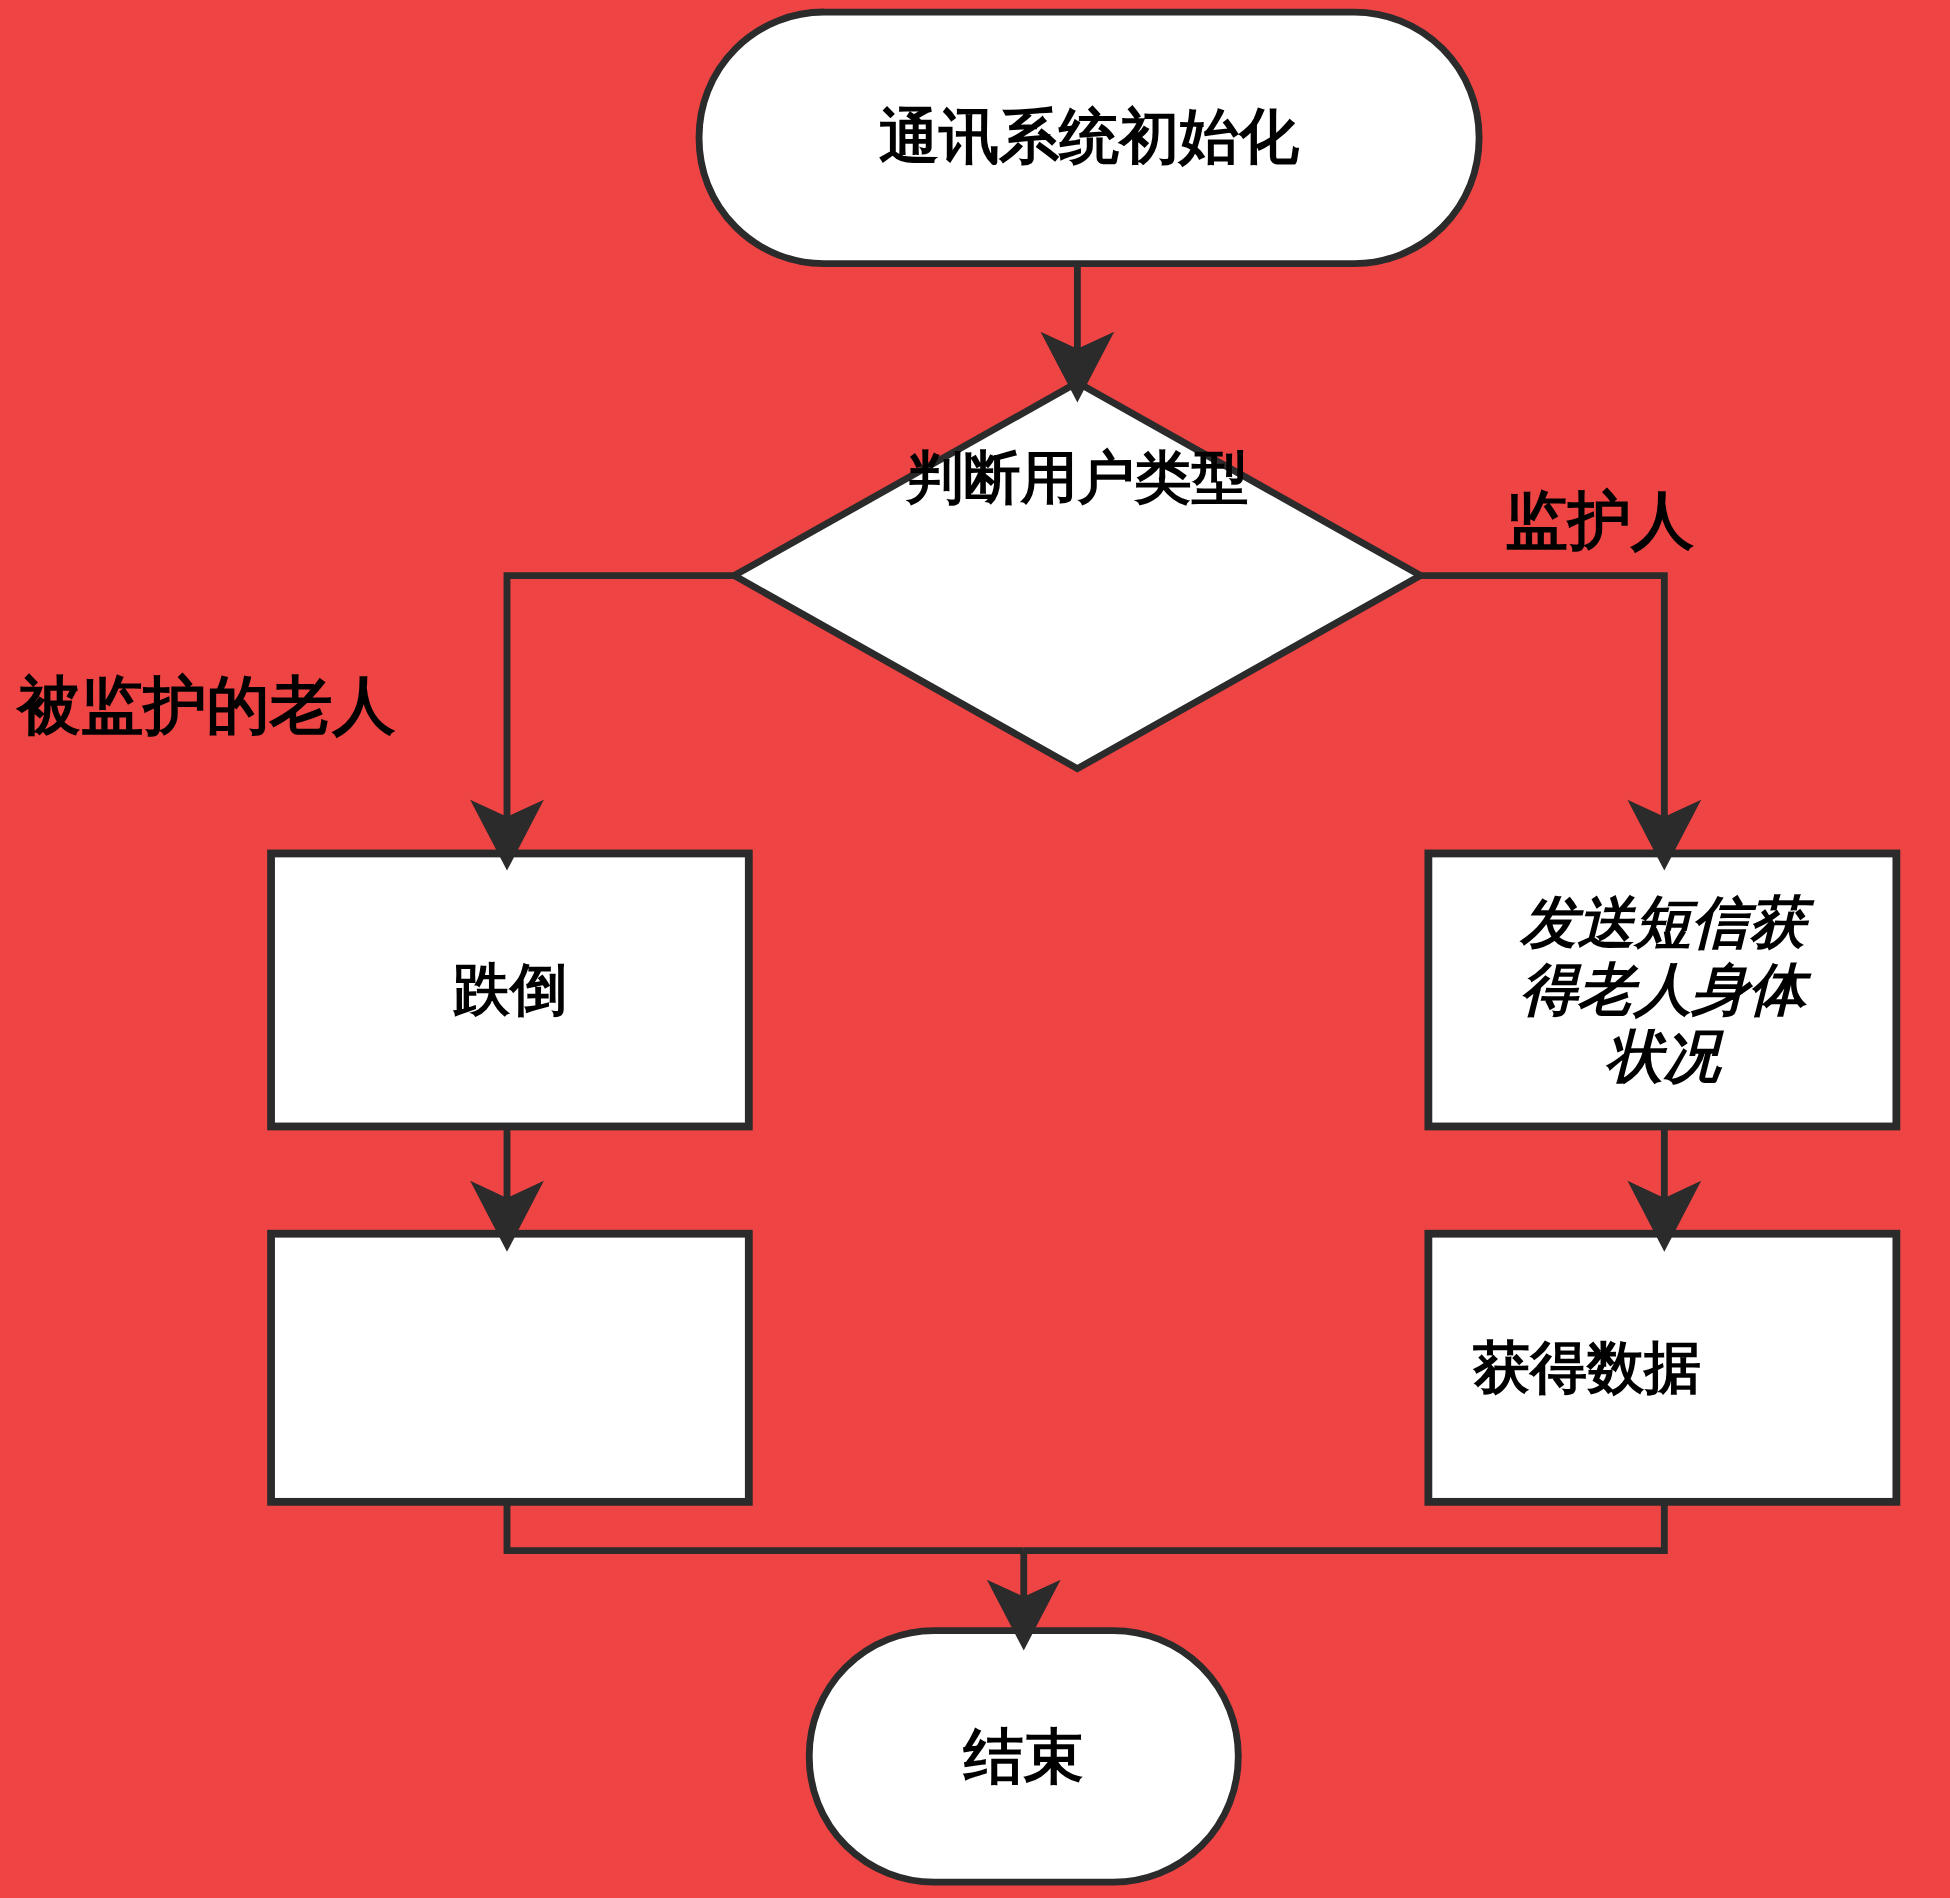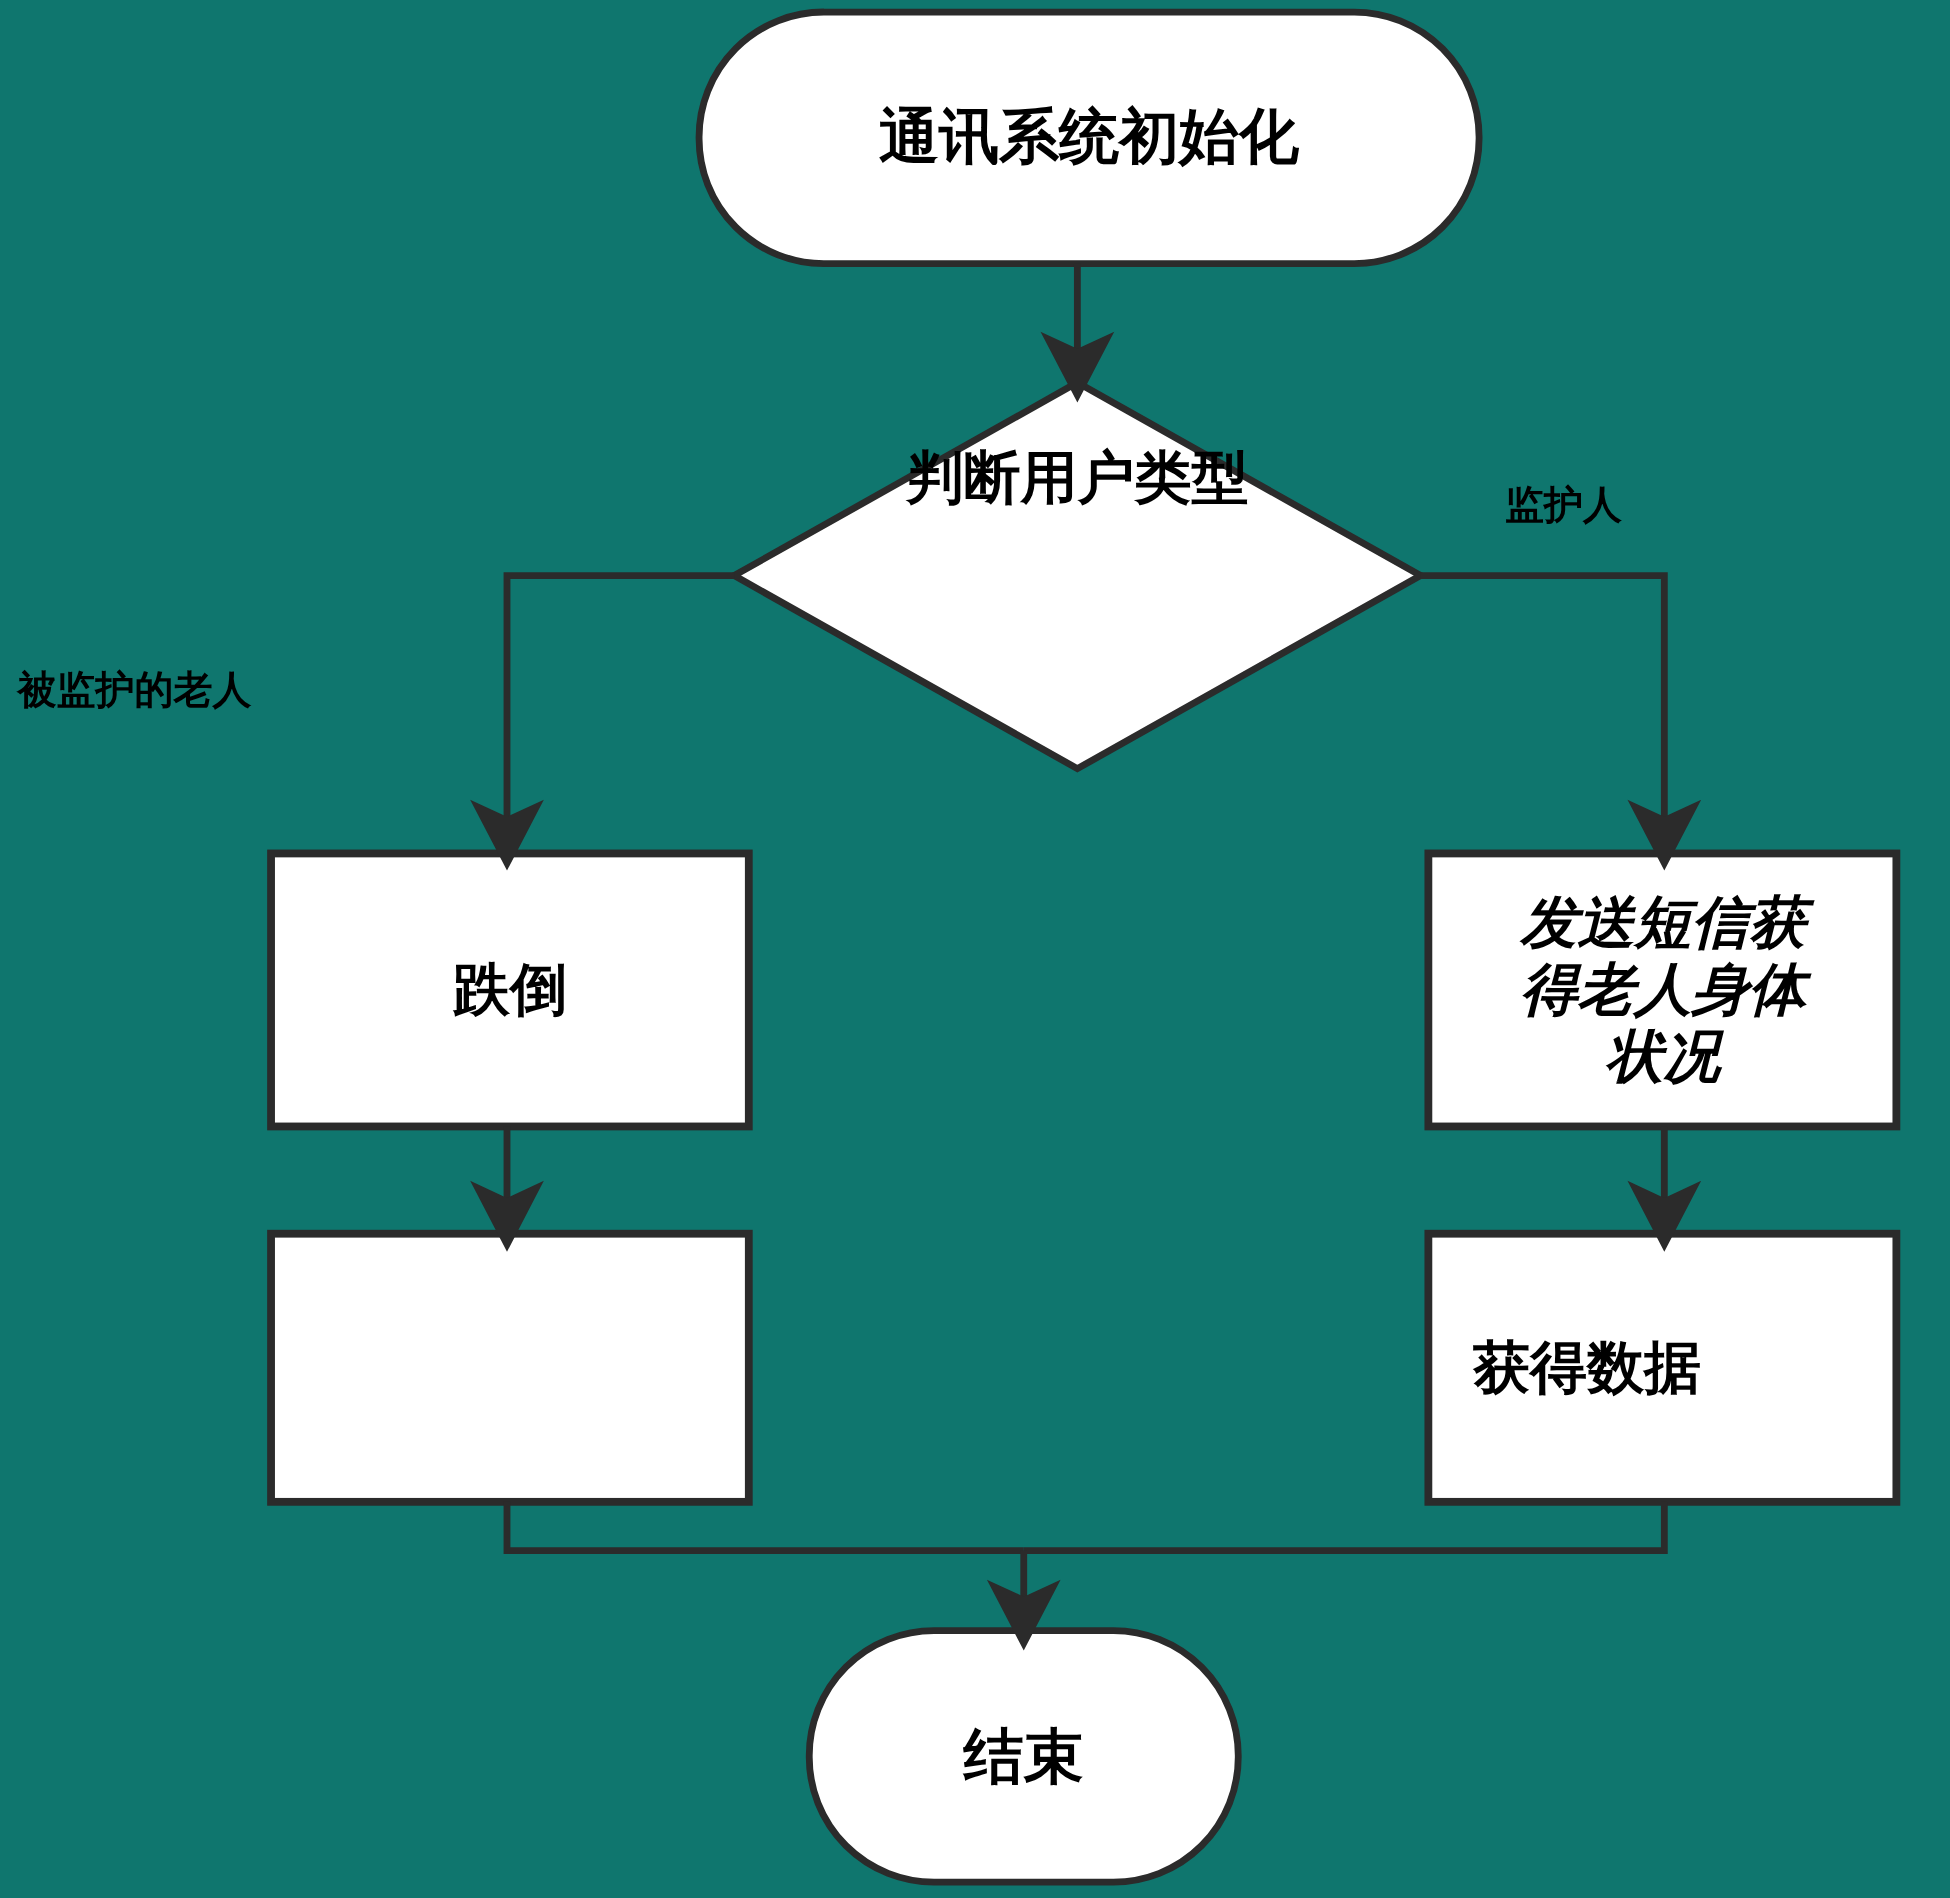--- a/index.html
+++ b/index.html
@@ -7,21 +7,21 @@
     padding: 0;
     background: #ffffff;
   }
   body {
     font-family: "Liberation Serif", "DejaVu Serif", serif;
   }
   #canvas {
     position: relative;
     width: 1950px;
     height: 1899px;
-    background: #0f766e;
+    background: #ef4444;
     overflow: hidden;
   }
   #flow-svg {
     position: absolute;
     top: 0;
     left: 0;
     width: 1950px;
     height: 1899px;
   }
   .node-label {
@@ -40,21 +40,21 @@
   .edge-label {
     position: absolute;
     color: #000000;
     font-family: "Liberation Serif", "DejaVu Serif", serif;
     font-weight: 700;
     white-space: nowrap;
   }
   .lbl-terminator { font-size: 60px; }
   .lbl-decision   { font-size: 57px; }
   .lbl-process    { font-size: 57px; }
-  .lbl-edge       { font-size: 39px; }
+  .lbl-edge       { font-size: 63px; }
 </style>
 </head>
 <body>
 
 <div id="canvas">
 
   <svg id="flow-svg" viewBox="0 0 2000 1947" xmlns="http://www.w3.org/2000/svg">
     <defs>
       <marker id="arrowhead" markerWidth="16" markerHeight="16" refX="5.2" refY="6" orient="auto" markerUnits="strokeWidth">
         <path d="M0.6,0.6 L11,6 L0.6,11.4 L3.1,6 Z" fill="#2b2b2b"></path>

